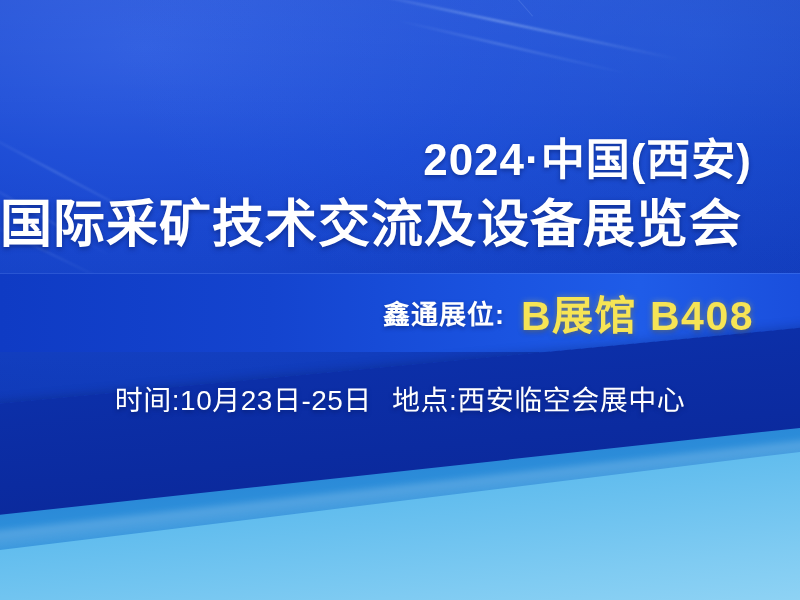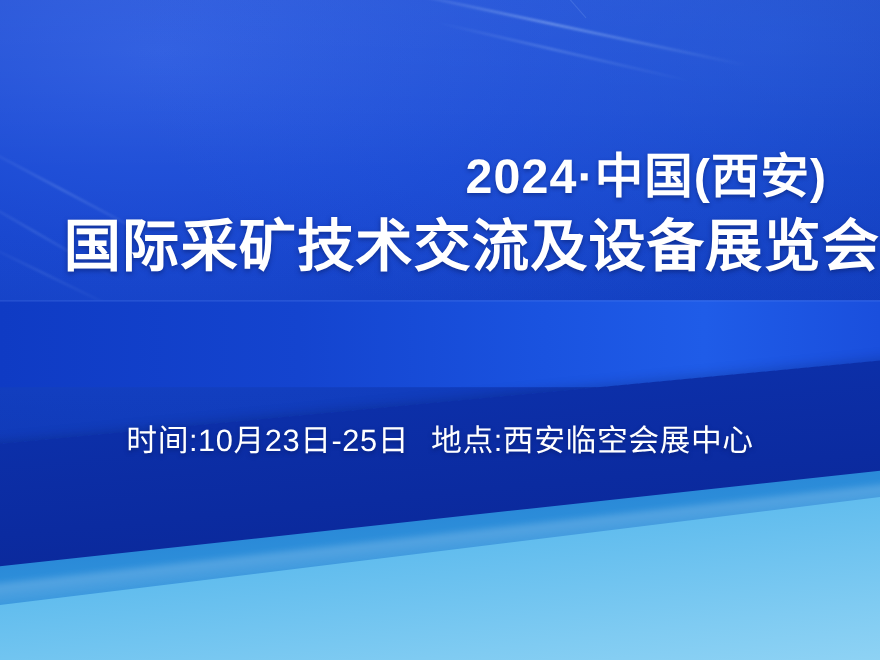--- a/index.html
+++ b/index.html
@@ -121,22 +121,22 @@
     font-weight: 700;
     letter-spacing: 1px;
     color: #ffffff;
     white-space: nowrap;
     text-shadow: 0 2px 4px rgba(3,20,85,0.45);
   }
   .line-title {
     position: absolute;
     top: 182px;
     left: 0;
-    right: 0;
-    text-align: right;
+    right: 16px;
+    text-align: left;
     font-size: 52px;
     font-weight: 700;
     letter-spacing: 1px;
     color: #ffffff;
     white-space: nowrap;
     text-shadow: 0 2px 5px rgba(3,20,85,0.5);
   }
 
   .booth-row {
     position: absolute;
@@ -203,19 +203,23 @@
   <div class="ribbon ribbon-mid"></div>
   <div class="ribbon ribbon-sheen"></div>
   <div class="ribbon ribbon-light"></div>
 
   <div class="content">
 
     <div class="line-year">2024·中国(西安)</div>
 
     <div class="line-title">国际采矿技术交流及设备展览会</div>
 
+    <div class="booth-row">
+      <span class="booth-label">鑫通展位:</span>
+      <span class="booth-value">B展馆 B408</span>
+    </div>
 
     <div class="info-row">
       <span>时间:10月23日-25日</span><span class="info-gap"></span><span>地点:西安临空会展中心</span>
     </div>
 
   </div>
 </div>
 
 </body></html>

